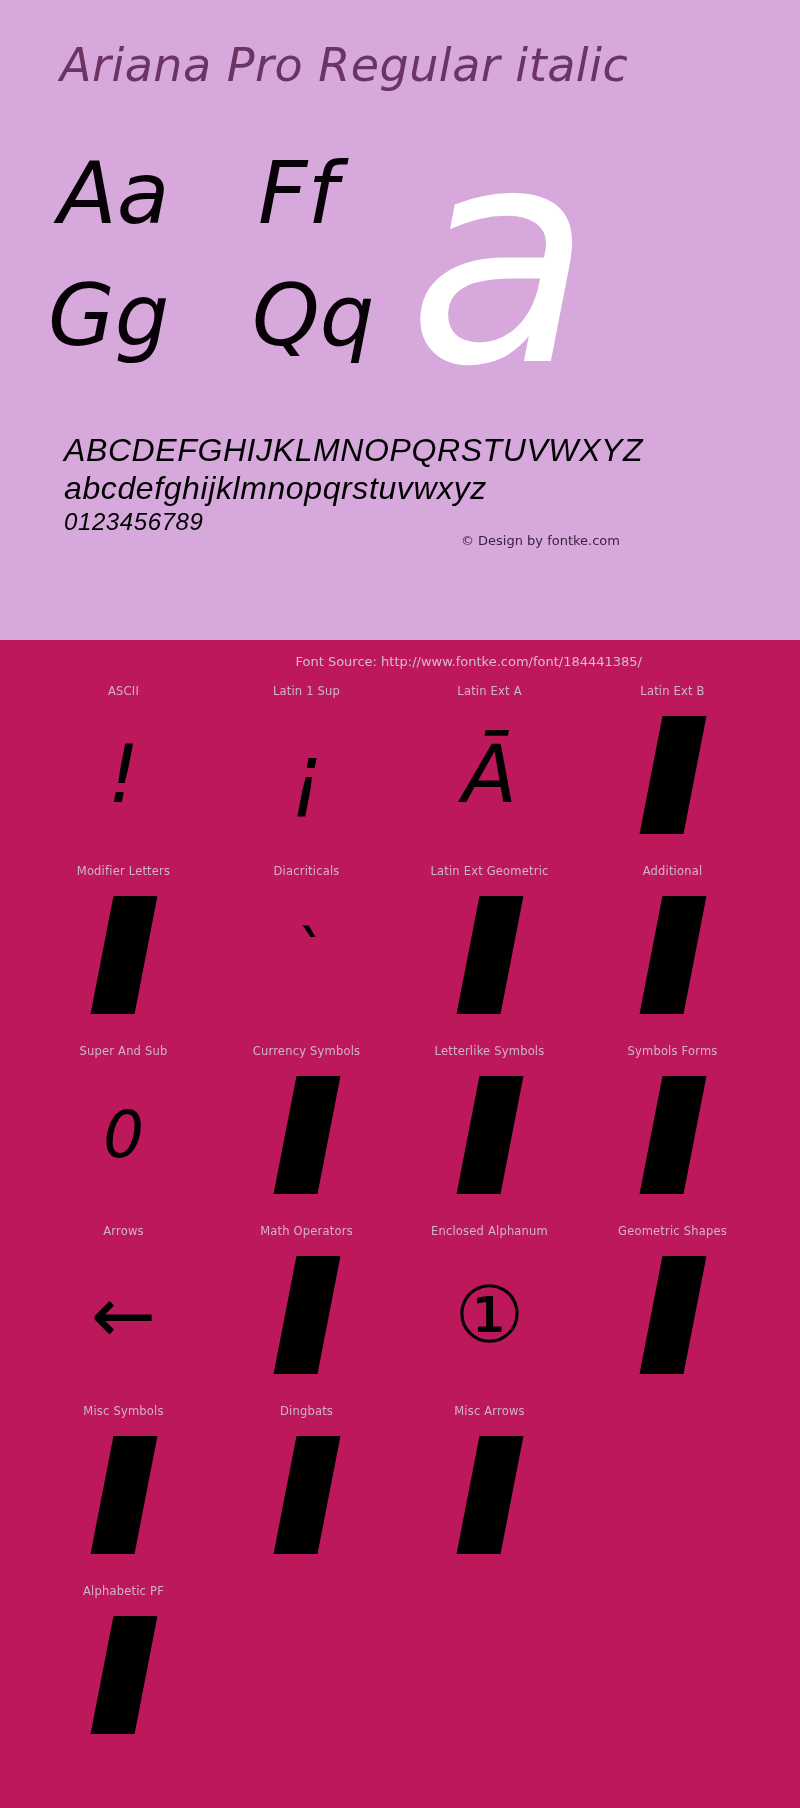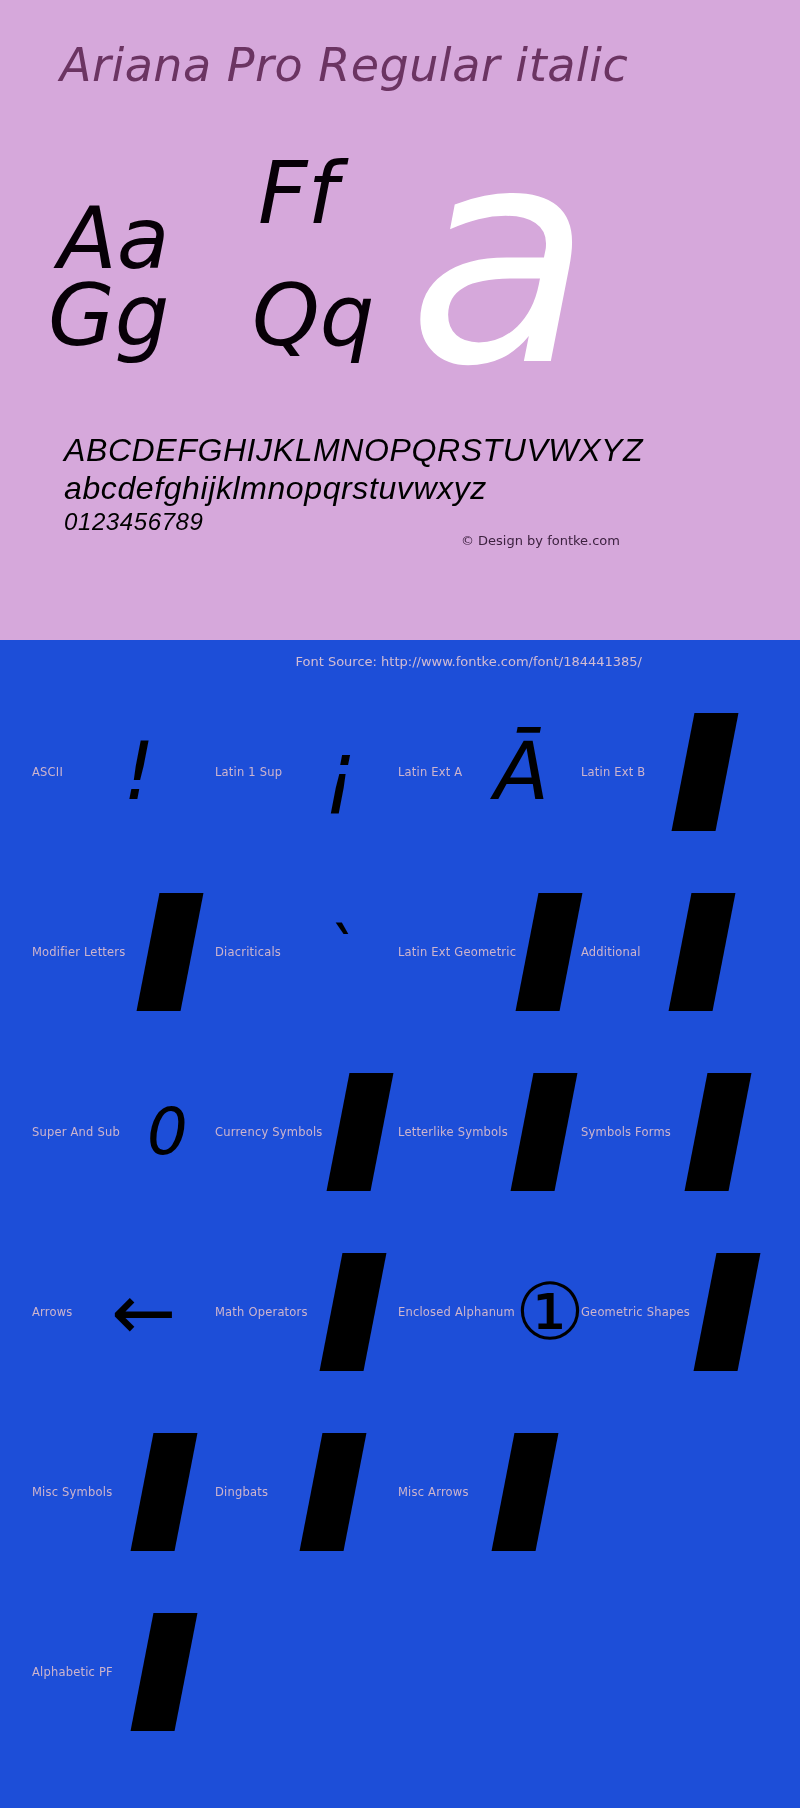--- a/index.html
+++ b/index.html
@@ -22,21 +22,21 @@
     font-style:italic;font-weight:400;
     font-size:46px;letter-spacing:.5px;
     color:#6b3462;white-space:nowrap;
   }
   .bigletter{
     position:absolute;
     font-family:"DejaVu Sans", sans-serif;
     font-style:italic;font-weight:400;
     font-size:86px;color:#070007;line-height:1;
   }
-  .pair-aa{left:58px;top:150px;margin-top:45px;}
+  .pair-aa{left:58px;top:150px;}
   .pair-ff{left:258px;top:150px;}
   .pair-gg{left:48px;top:272px;}
   .pair-qq{left:252px;top:272px;}
 
   .watermark{
     position:absolute;left:408px;top:108px;
     font-family:"DejaVu Sans", sans-serif;
     font-style:italic;font-weight:400;
     font-size:300px;line-height:1;
     color:#ffffff;
@@ -54,37 +54,37 @@
 
   .copyright{
     position:absolute;right:180px;top:533px;
     font-family:"DejaVu Sans", sans-serif;
     font-size:13px;color:#3d2240;white-space:nowrap;
   }
 
   
   .blocks{
     position:absolute;left:0;top:640px;width:800px;height:1168px;
-    background:#1d4ed8;
+    background:#be185d;
   }
   .source{
     position:absolute;right:158px;top:14px;
     font-family:"DejaVu Sans", sans-serif;
     font-size:13px;color:#d3bcd3;white-space:nowrap;
   }
 
   .grid{
     position:absolute;left:0;top:42px;width:800px;
   }
   .grow{
     display:flex;width:800px;height:180px;
   }
   .cell{
     position:relative;width:183px;
-    display:flex;align-items:center;text-align:center;
+    display:flex;flex-direction:column;align-items:center;text-align:center;
   }
   .cell.c0{margin-left:32px;}
   .cell.empty{visibility:hidden;}
   .cell-label{
     font-family:"DejaVu Sans", sans-serif;
     font-size:11.5px;color:#cdb4cd;
     letter-spacing:.2px;white-space:nowrap;
     height:18px;line-height:18px;
   }
   .cell-glyph{

